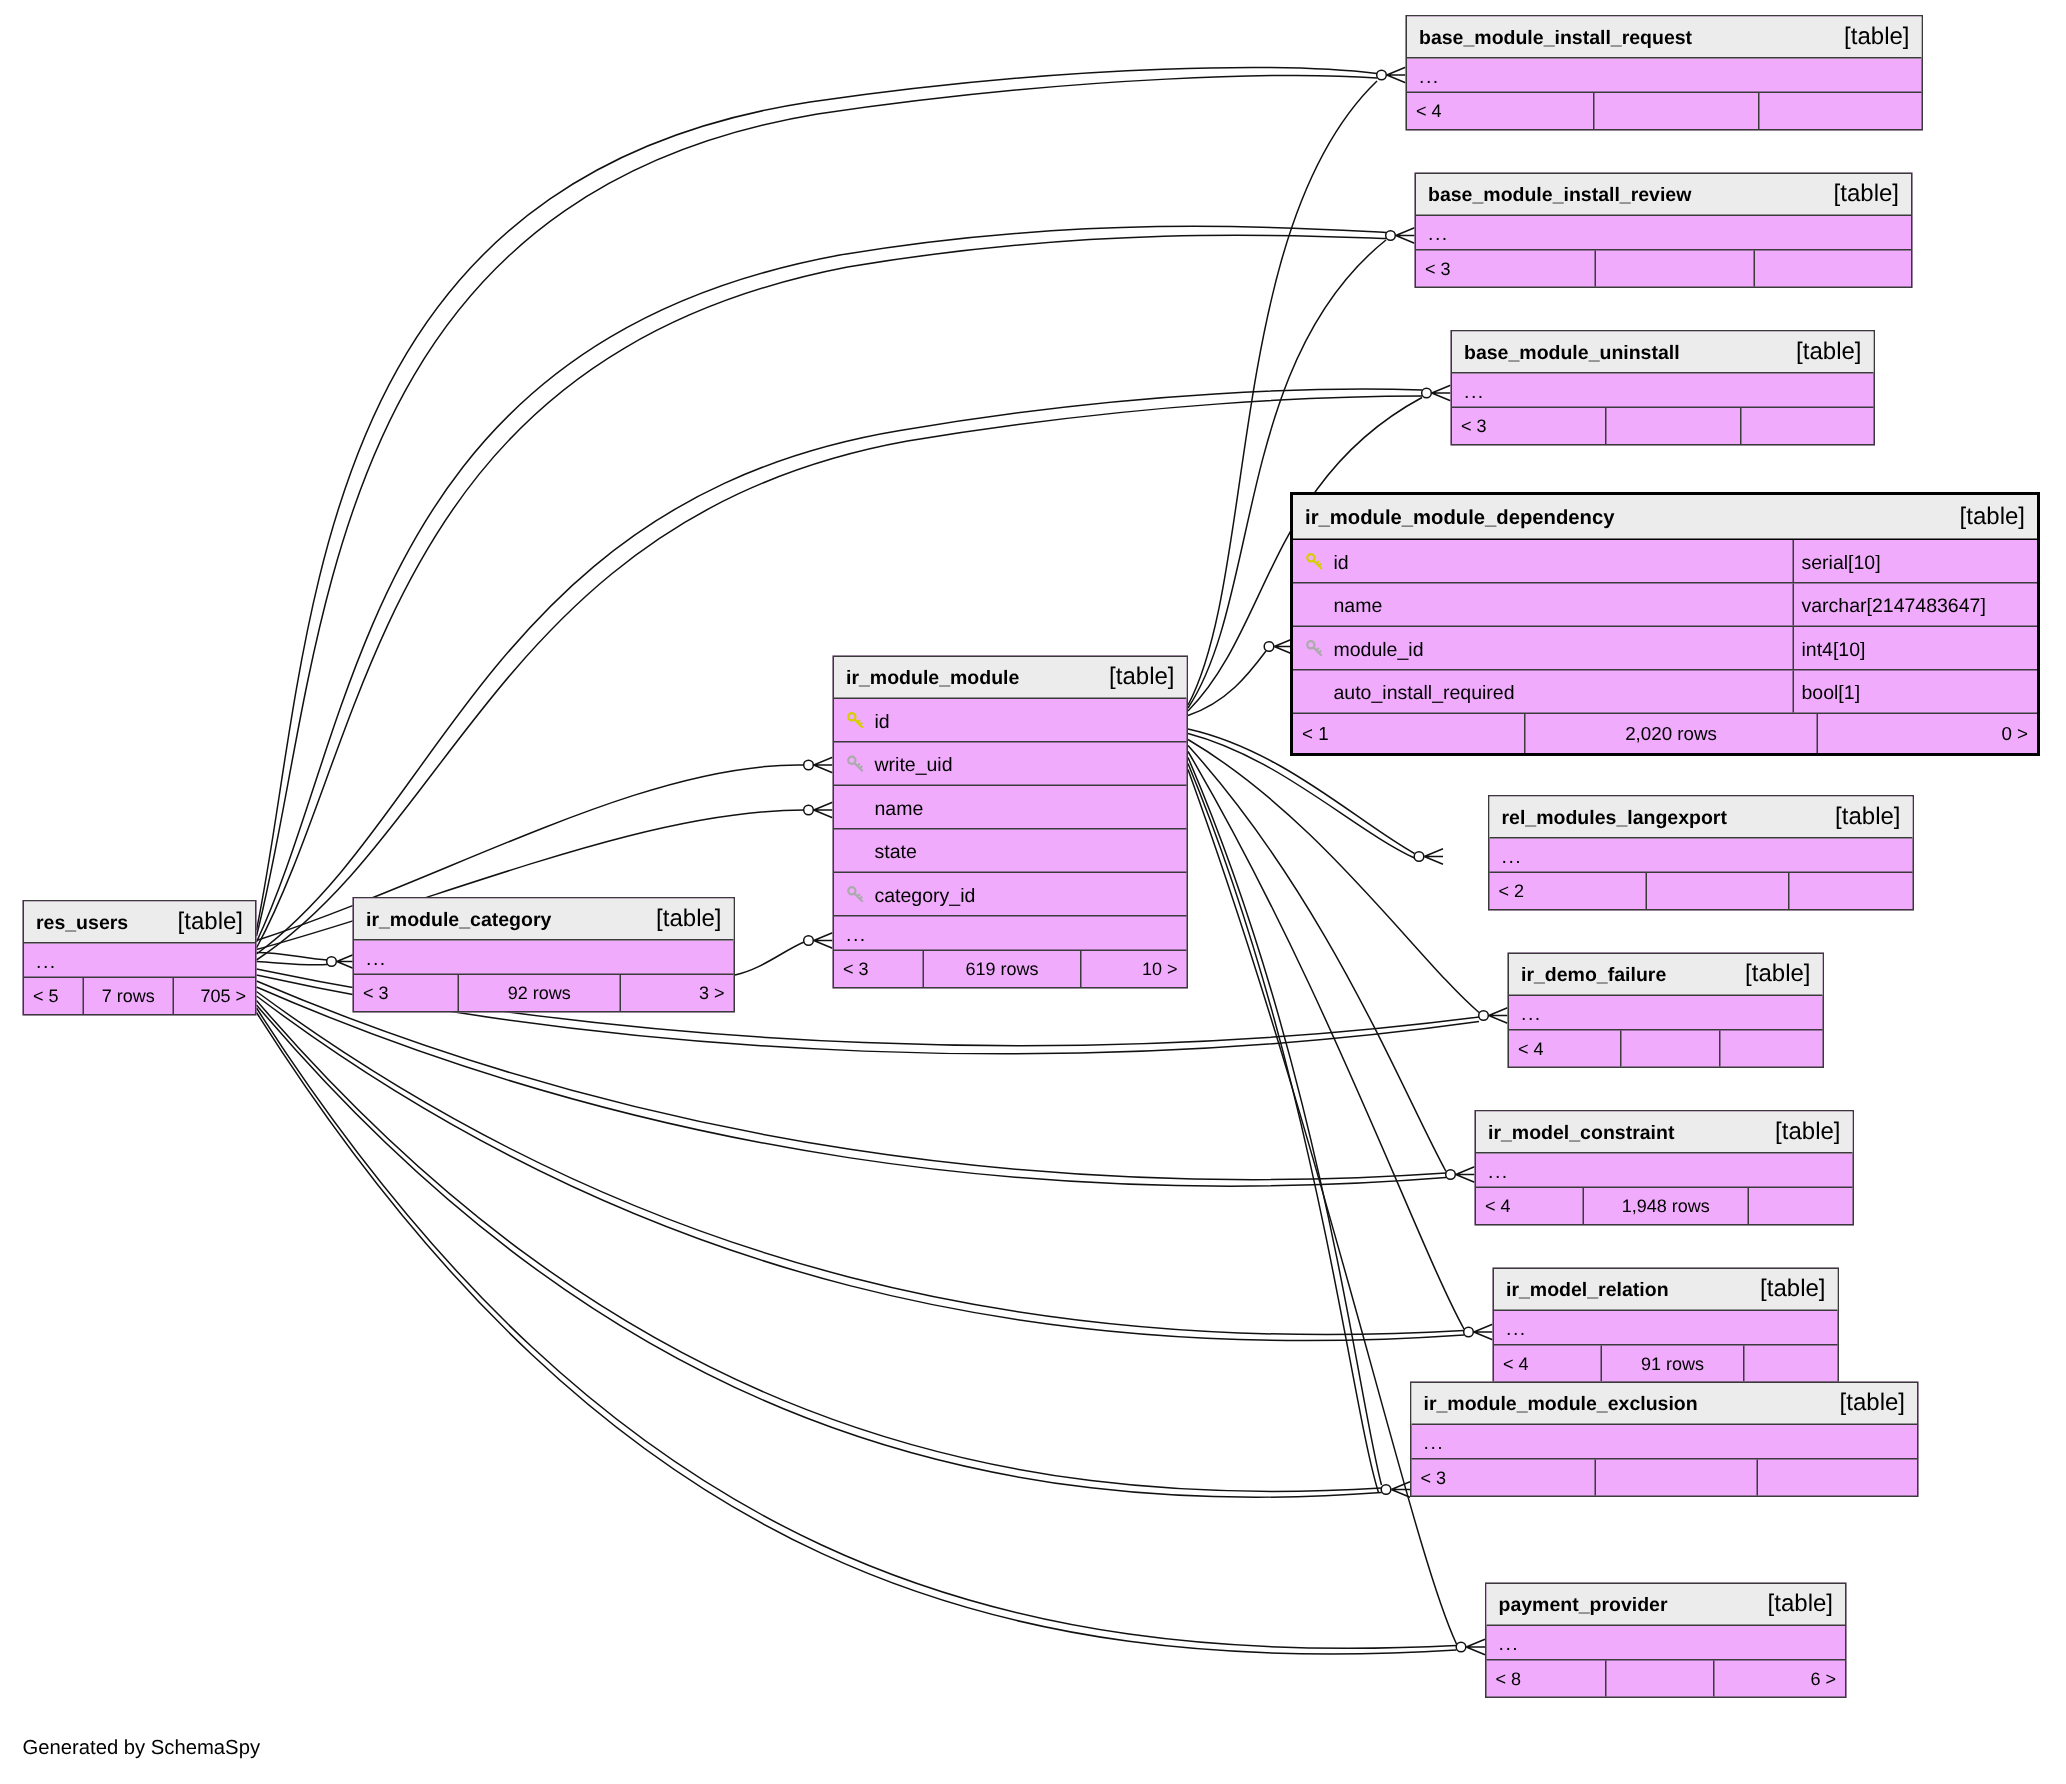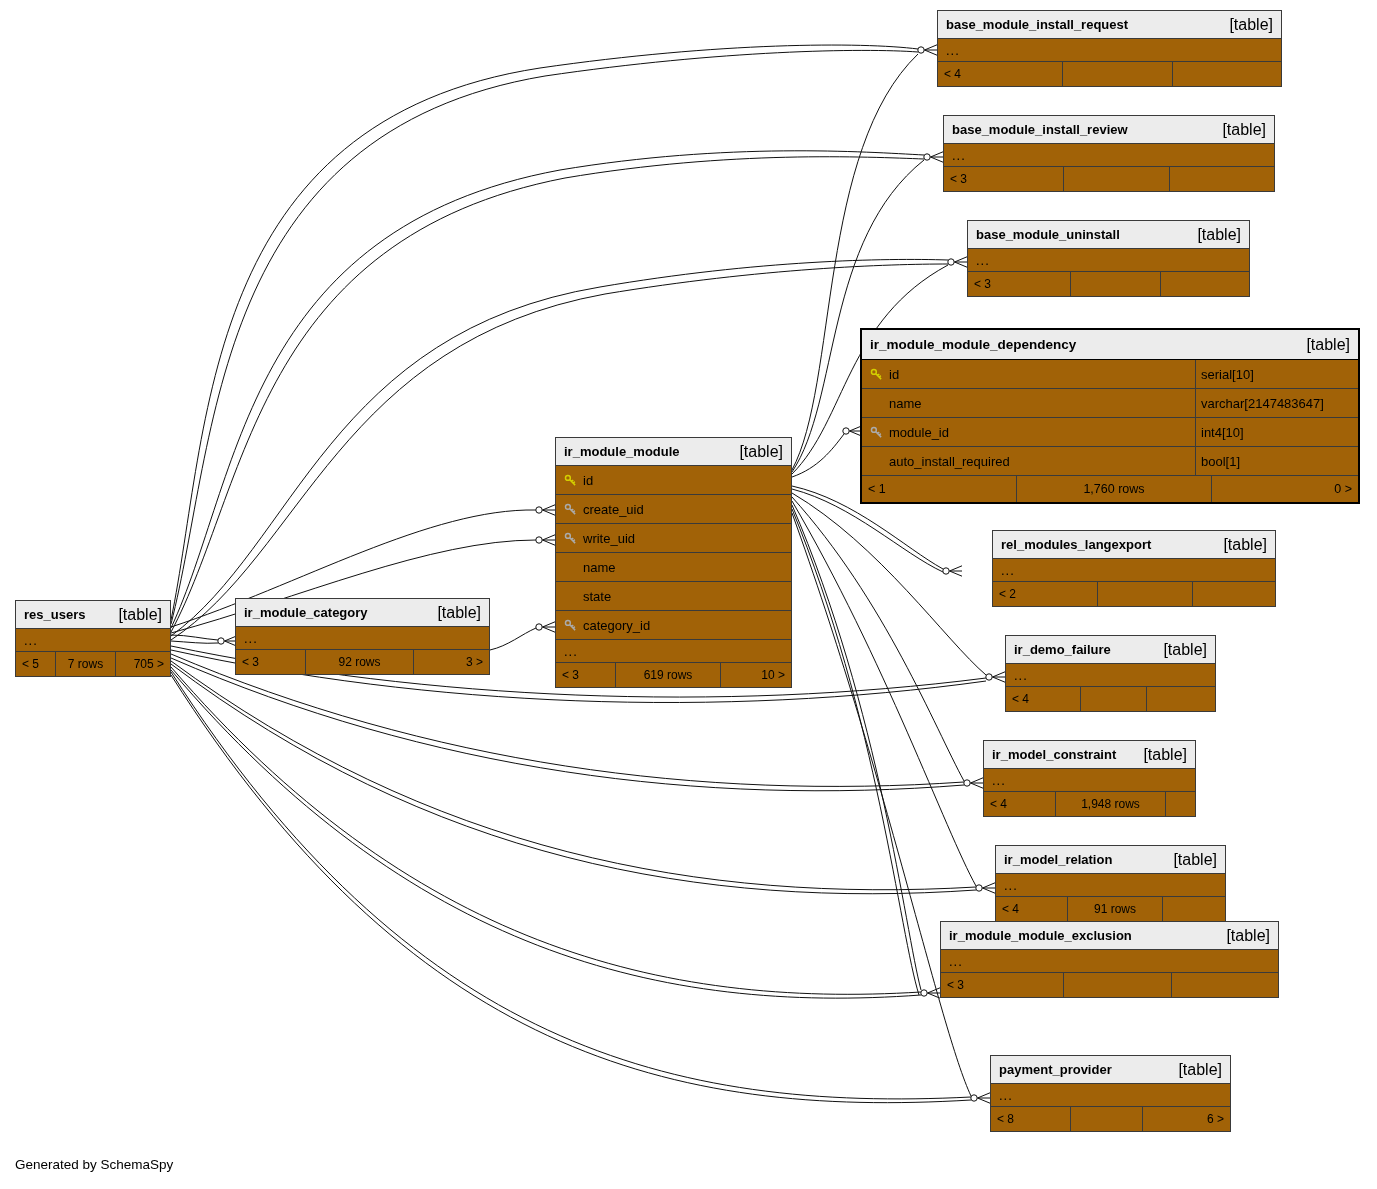--- a/index.html
+++ b/index.html
@@ -1,21 +1,21 @@
 <!DOCTYPE html>
 <html><head>
 <meta charset="utf-8">
 <style>
   *{box-sizing:border-box}
   html,body{margin:0;padding:0;background:#fff}
   body{font-family:"Liberation Sans","DejaVu Sans",sans-serif;color:#000}
   #canvas{position:relative;width:1377px;height:1189px;overflow:hidden;background:#fff}
   #edges{position:absolute;left:0;top:0;z-index:0}
   #edges path{stroke:#111;stroke-width:1;fill:none}
-  .tbl{position:absolute;z-index:1;background:#a16207;border:1px solid #3a3a3a;font-size:13px}
+  .tbl{position:absolute;z-index:1;background:#f0abfc;border:1px solid #3a3a3a;font-size:13px}
   .tbl.hl{border:2px solid #000}
   .hd{display:flex;justify-content:space-between;align-items:center;background:#ececec;border-bottom:1px solid #3a3a3a;padding:0 8px;height:28px}
   .hl .hd{height:30px;border-bottom:1px solid #000}
   .nm{font-weight:bold;white-space:nowrap}
   .hl .nm{font-size:13.5px}
   .tag{font-size:16px;padding-left:12px;white-space:nowrap}
   .more{height:23px;display:flex;align-items:center;padding-left:8px;border-bottom:1px solid #3a3a3a;letter-spacing:1px}
   .colrow{display:flex;align-items:center;height:29px;border-bottom:1px solid #3a3a3a;padding-left:5px}
   .key{width:18px;height:16px;display:inline-flex;align-items:center;justify-content:center;margin-right:4px;flex:0 0 auto}
   .key svg{width:13px;height:13px;display:none}
@@ -164,51 +164,40 @@
       <span class="cn">module_id</span>
       <span class="ct">int4[10]</span>
     </div>
     <div class="colrow">
       <span class="key"></span>
       <span class="cn">auto_install_required</span>
       <span class="ct">bool[1]</span>
     </div>
     <div class="ft">
       <span class="fc" style="width:155px">&lt; 1</span>
-      <span class="fc mid" style="width:195px">1,760 rows</span>
+      <span class="fc mid" style="width:195px">2,020 rows</span>
       <span class="fc last">0 &gt;</span>
     </div>
   </div>
 
   <div class="tbl" style="left:555px;top:437px;width:237px">
     <div class="hd">
       <span class="nm">ir_module_module</span>
       <span class="tag">[table]</span>
     </div>
     <div class="colrow">
       <span class="key" data-key="pk">
           <svg viewBox="0 0 14 14">
             <g fill="none" stroke="currentColor" stroke-width="1.6">
               <circle cx="4.2" cy="4.2" r="2.6"></circle>
               <path d="M6.2 6.2 L12 12 M9.9 9.9 l1.7,-1.7 M8.2 8.2 l1.7,-1.7"></path>
             </g>
           </svg>
         </span>
       <span class="cn">id</span>
-    </div>
-    <div class="colrow">
-      <span class="key" data-key="fk">
-          <svg viewBox="0 0 14 14">
-            <g fill="none" stroke="currentColor" stroke-width="1.6">
-              <circle cx="4.2" cy="4.2" r="2.6"></circle>
-              <path d="M6.2 6.2 L12 12 M9.9 9.9 l1.7,-1.7 M8.2 8.2 l1.7,-1.7"></path>
-            </g>
-          </svg>
-        </span>
-      <span class="cn">create_uid</span>
     </div>
     <div class="colrow">
       <span class="key" data-key="fk">
           <svg viewBox="0 0 14 14">
             <g fill="none" stroke="currentColor" stroke-width="1.6">
               <circle cx="4.2" cy="4.2" r="2.6"></circle>
               <path d="M6.2 6.2 L12 12 M9.9 9.9 l1.7,-1.7 M8.2 8.2 l1.7,-1.7"></path>
             </g>
           </svg>
         </span>
@@ -260,21 +249,21 @@
       <span class="tag">[table]</span>
     </div>
     <div class="more">...</div>
     <div class="ft">
       <span class="fc" style="width:75px">&lt; 4</span>
       <span class="fc mid" style="width:66px"></span>
       <span class="fc last"></span>
     </div>
   </div>
 
-  <div class="tbl" style="left:983px;top:740px;width:213px">
+  <div class="tbl" style="left:983px;top:740px;width:253px">
     <div class="hd">
       <span class="nm">ir_model_constraint</span>
       <span class="tag">[table]</span>
     </div>
     <div class="more">...</div>
     <div class="ft">
       <span class="fc" style="width:72px">&lt; 4</span>
       <span class="fc mid" style="width:110px">1,948 rows</span>
       <span class="fc last"></span>
     </div>

